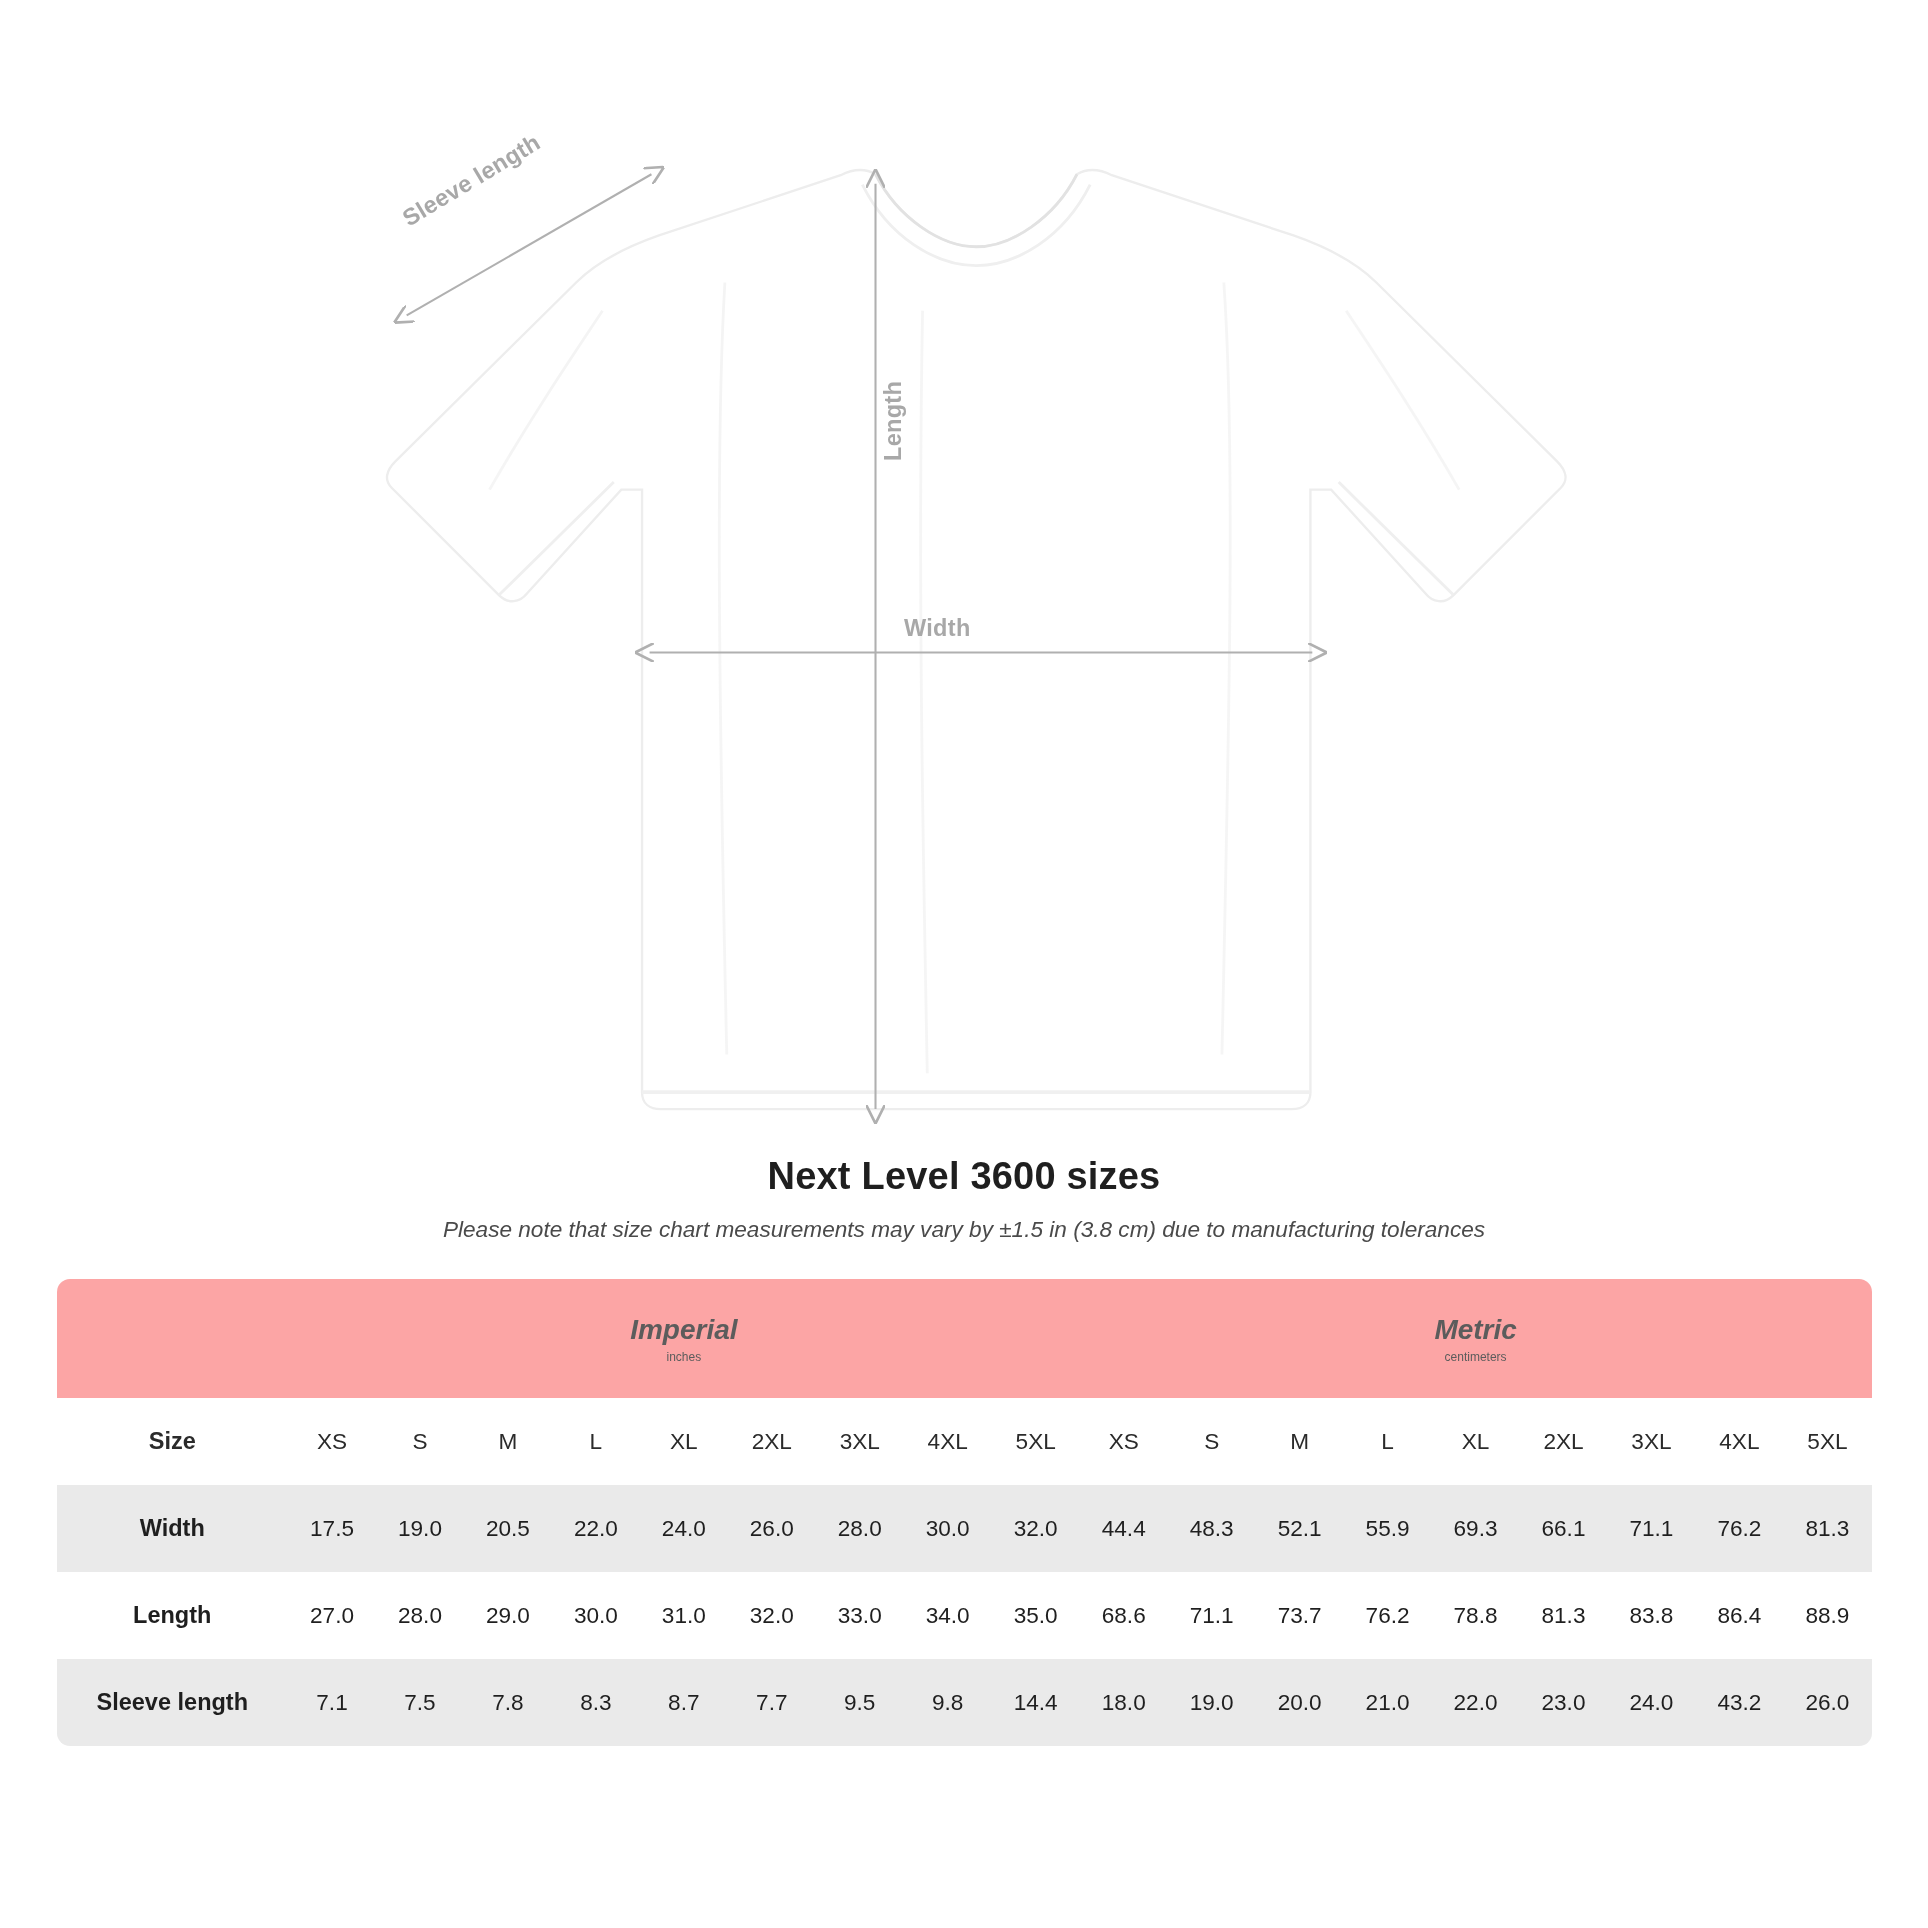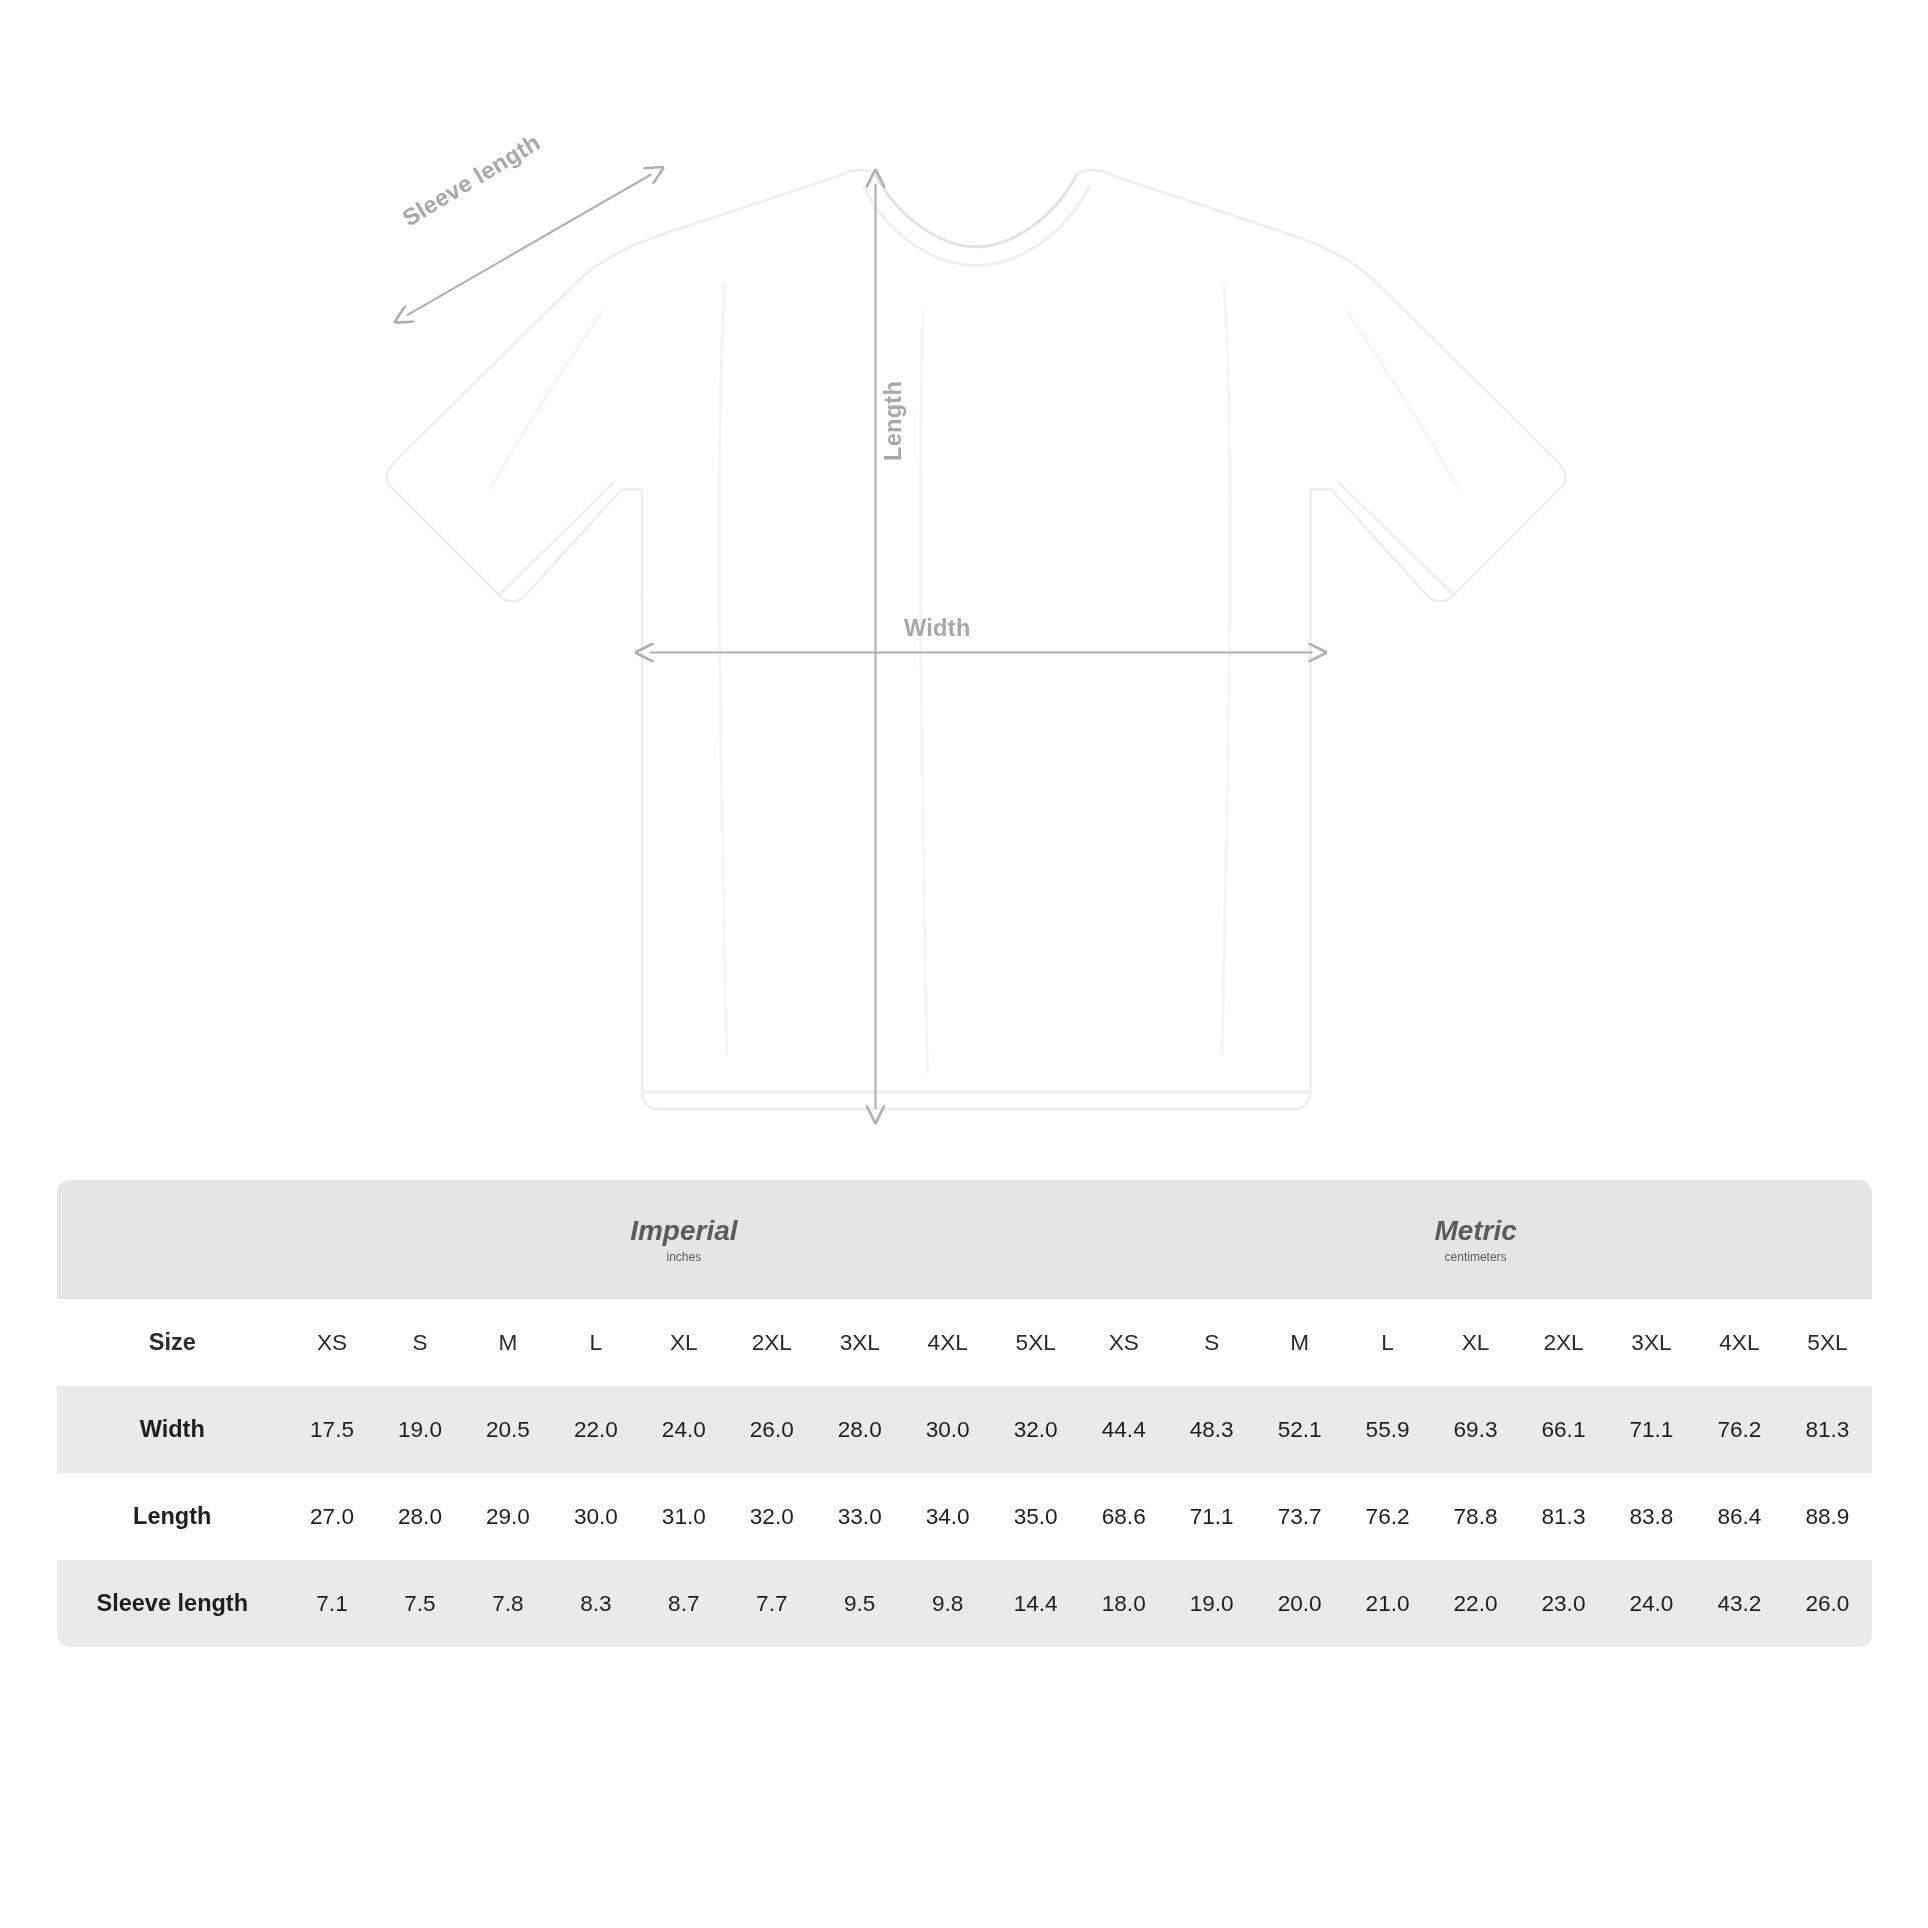--- a/index.html
+++ b/index.html
@@ -91,21 +91,21 @@
   }
   table.size-table td, table.size-table th {
     padding: 0;
     text-align: center;
     vertical-align: middle;
     font-weight: normal;
   }
 
   
   .sys-cell {
-    background: #e5e5e5;
+    background: #fca5a5;
     height: 119px;
   }
   .sys-cell.first {
     border-top-left-radius: 13px;
     border-bottom-left-radius: 0;
   }
   .sys-cell.last {
     border-top-right-radius: 13px;
     text-align: center;
   }
@@ -221,20 +221,24 @@
       <line x1="930" y1="195" x2="930" y2="1178" stroke="#b0b0b0" stroke-width="2.2" marker-start="url(#arrowStart)" marker-end="url(#arrowEnd)"></line>
 
       <line x1="690" y1="693" x2="1394" y2="693" stroke="#b0b0b0" stroke-width="2.2" marker-start="url(#arrowStart)" marker-end="url(#arrowEnd)"></line>
     </svg>
 
     <div class="dim-label label-sleeve">Sleeve length</div>
     <div class="dim-label label-length">Length</div>
     <div class="dim-label label-width">Width</div>
   </div>
 
+  <div class="title-block">
+    <div class="chart-title">Next Level 3600 sizes</div>
+    <div class="chart-note">Please note that size chart measurements may vary by ±1.5 in (3.8 cm) due to manufacturing tolerances</div>
+  </div>
 
   <div class="table-wrap">
     <table class="size-table">
       <colgroup>
         <col class="col-label">
         <col class="col-val">
           <col class="col-val">
           <col class="col-val">
           <col class="col-val">
           <col class="col-val">

